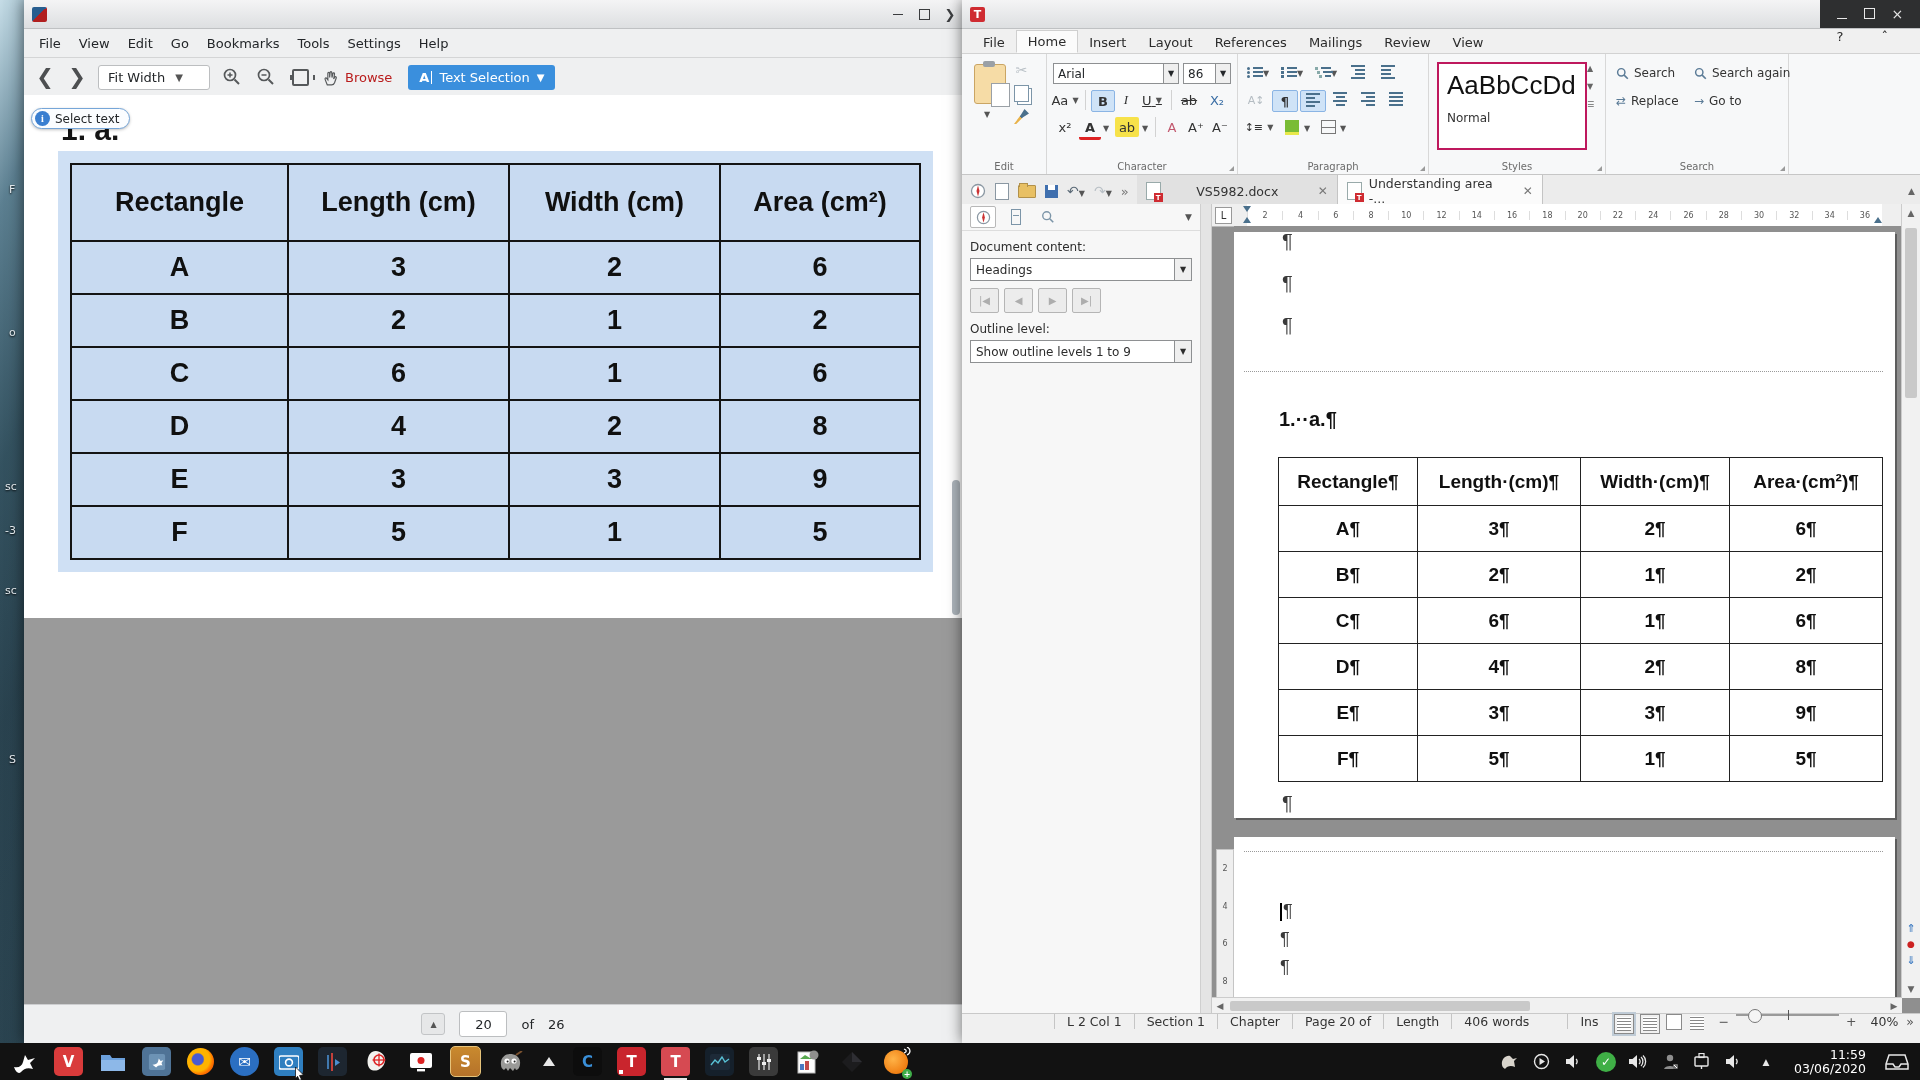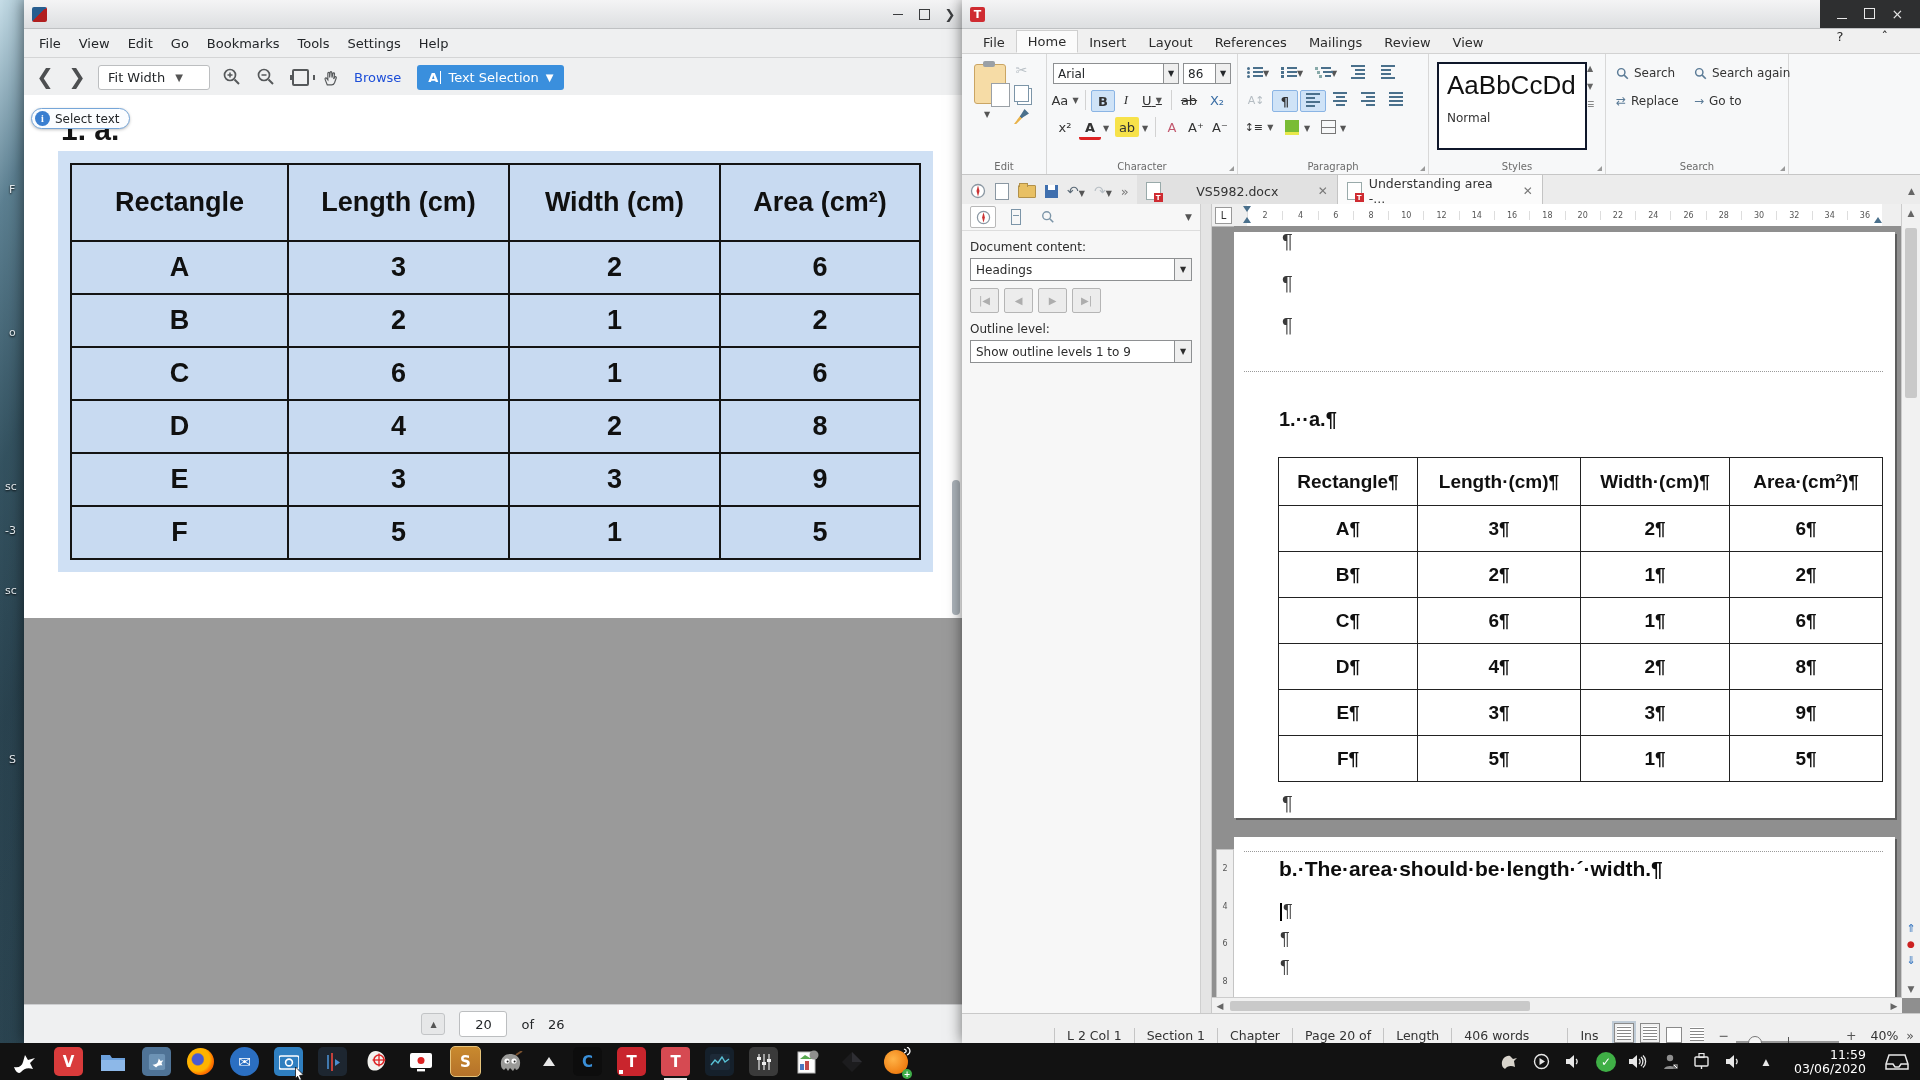--- a/index.html
+++ b/index.html
@@ -24,21 +24,21 @@
   .ok-appicon{width:15px;height:15px;margin-left:8px;background:linear-gradient(135deg,#275d8f 50%,#b11f1f 50%);border-radius:2px;z-index:2}
   .menubar{height:28px;display:flex;align-items:center;padding-left:6px;background:#eff0f1;border-bottom:1px solid #d4d5d6}
   .menubar span{padding:4px 9px}
   .ok-toolbar{height:38px;display:flex;align-items:center;gap:10px;padding-left:10px;background:#eff0f1;border-bottom:1px solid #c9cacc}
   .navarr{font-size:21px;color:#4d4f51;width:22px;text-align:center;line-height:20px}
   .fitbox{display:flex;align-items:center;gap:10px;background:#fff;border:1px solid #bcbec0;border-radius:3px;padding:4px 9px;min-width:92px}
   .fitbox .car{font-size:10px;color:#555}
   .tool-ic{display:flex;align-items:center;justify-content:center;width:24px;height:24px}
   .trimic{width:13px;height:13px;border:2px solid #55585a;border-radius:2px;position:relative}
   .trimic::before{content:"";position:absolute;left:-4px;top:4px;width:21px;height:5px;border-left:2px solid #55585a;border-right:2px solid #55585a}
-  .browse{display:flex;align-items:center;gap:15px;color:#1d4ed8}
+  .browse{display:flex;align-items:center;gap:6px;color:#b91c1c}
   .tsel-btn{display:flex;align-items:center;gap:7px;background:#3a8fdd;color:#fff;border-radius:3px;padding:5px 11px;margin-left:6px}
   .tsel-A{font-weight:bold;border-right:1.5px solid #fff;padding-right:2px;line-height:13px}
   .tsel-car{font-size:10px}
   .ok-doc{position:absolute;top:95px;bottom:38px;left:0;right:0;background:#9a9a9a;overflow:hidden}
   .ok-page1{position:absolute;left:0;top:0;right:0;height:523px;background:#fff}
   .ok-page2{position:absolute;left:0;top:532px;right:0;bottom:0;background:#fff}
   .selpill{position:absolute;left:7px;top:13px;display:flex;align-items:center;gap:5px;background:#fbfdff;border:1px solid #76a6d8;border-radius:11px;padding:2px 9px 2px 3px;font-size:12px;box-shadow:0 1px 3px rgba(0,0,0,.25)}
   .info-i{width:15px;height:15px;border-radius:50%;background:#3a7fd0;color:#fff;font-size:10px;font-weight:bold;display:flex;align-items:center;justify-content:center;font-family:"Liberation Serif",serif}
   .ok-h1{position:absolute;left:37px;top:18px;font:bold 30px "Liberation Sans",sans-serif;color:#141414}
   .ok-selwrap{position:absolute;left:34px;top:56px;background:#cfe0f4;padding:12px}
@@ -78,21 +78,21 @@
   .clipboard::before{content:"";position:absolute;left:8px;top:-4px;width:12px;height:6px;background:#9aa0a6;border-radius:2px}
   .clipboard::after{content:"";position:absolute;right:-5px;bottom:-4px;width:17px;height:22px;background:#fff;border:1px solid #9aa0a6}
   .minicol{position:absolute;left:52px;top:8px;display:flex;flex-direction:column;gap:7px;align-items:center}
   .cpy{width:13px;height:15px;border:1.5px solid #7c95a8;background:#fff;box-shadow:3px 3px 0 -1px #fff,3px 3px 0 0 #7c95a8}
   .brush{width:15px;height:15px;background:linear-gradient(45deg,#e8b24a 45%,#4a708c 45%);clip-path:polygon(0 100%,45% 40%,70% 0,100% 30%,60% 55%,15% 100%)}
   .bars i{display:block;height:2px;background:#4a708c;margin-bottom:2px}
   .lines-ic{position:relative;width:16px;height:12px}
   .lines-ic b{position:absolute;left:6px;width:10px;height:2px;background:#4a708c}
   .lines-ic u{position:absolute;left:0;width:3px;height:3px;background:#4a708c;border-radius:50%;text-decoration:none}
   .sep-v{position:absolute;width:1px;background:#d2d2d2}
-  .styles-box{position:absolute;left:8px;top:8px;width:146px;height:84px;background:#fff;border:2px solid #0f172a;overflow:hidden}
+  .styles-box{position:absolute;left:8px;top:8px;width:146px;height:84px;background:#fff;border:2px solid #be185d;overflow:hidden}
   .styles-box .prev{font:26px "Liberation Sans",sans-serif;color:#111;padding:6px 0 0 8px}
   .styles-box .nm{font-size:12px;color:#333;padding:10px 0 0 8px}
   .styles-arr{position:absolute;left:158px;top:10px;display:flex;flex-direction:column;gap:9px;color:#666;font-size:8px}
   .srch-item{position:absolute;display:flex;align-items:center;gap:5px;font-size:12px;color:#333;white-space:nowrap}
   .selall-ic{width:20px;height:14px;border:1.5px dashed #777}
   .quickrow{height:32px;background:#ececec;border-bottom:1px solid #c9c9c9;display:flex;align-items:center;position:relative}
   .qicons{display:flex;align-items:center;gap:9px;padding:0 8px;color:#5b6a77}
   .qpage{width:12px;height:15px;background:#fff;border:1px solid #8a97a2}
   .qfold{width:16px;height:11px;background:#e8c064;border:1px solid #b2914a;border-radius:1px;position:relative}
   .qfold::before{content:"";position:absolute;top:-3px;left:0;width:7px;height:3px;background:#e8c064;border:1px solid #b2914a;border-bottom:none}
@@ -143,21 +143,21 @@
   .tm-sent{position:absolute;left:45px;top:20px;font:bold 21px "Liberation Sans",sans-serif;color:#0d0d0d;white-space:nowrap}
   .curline{position:absolute;left:46px;font:18px "Liberation Sans",sans-serif;color:#3a3a3a;display:flex;align-items:center}
   .caret{display:inline-block;width:2px;height:18px;background:#000;margin-right:1px}
   .hscroll{position:absolute;left:0;right:18px;bottom:0;height:16px;background:#f1f1f1;border-top:1px solid #ccc;display:flex;align-items:center}
   .harr{width:16px;text-align:center;font-size:9px;color:#666}
   .hthumb{margin-left:2px;width:300px;height:10px;background:#c9c9c9;border-radius:2px}
   .vscroll{position:absolute;right:0;top:0;width:18px;bottom:16px;background:#f1f1f1;border-left:1px solid #ccc}
   .vscroll .va{position:absolute;left:0;right:0;text-align:center;font-size:9px;color:#666}
   .vthumb{position:absolute;left:3px;right:3px;top:24px;height:170px;background:#c9c9c9;border-radius:2px}
   .vnav{position:absolute;left:0;right:0;text-align:center;font-size:11px;line-height:15px}
-  .tm-status{position:absolute;bottom:0;left:0;right:0;height:29px;background:#f0f0f0;border-top:1px solid #c9c9c9;display:flex;align-items:flex-end;font-size:12.5px;color:#333}
+  .tm-status{position:absolute;bottom:0;left:0;right:0;height:29px;background:#f0f0f0;border-top:1px solid #c9c9c9;display:flex;align-items:flex-start;font-size:12.5px;color:#333}
   .st-item{padding:0 12px;border-left:1px solid #c5c5c5;white-space:nowrap}
   .st-ic{width:17px;height:14px;border:1px solid #8a8a8a;margin:0 3px;background:linear-gradient(#fff,#fff)}
   .st-ic.on{outline:2px solid #bfcbd6}
   .st-lines{background:repeating-linear-gradient(#888 0 1px,#fff 1px 3px);background-clip:content-box;padding:2px}
   .zoomtrack{width:125px;height:2px;background:#9a9a9a;margin:0 7px;position:relative}
   .zoomtick{position:absolute;left:50%;top:-4px;width:1.5px;height:10px;background:#555}
   .zoomknob{position:absolute;left:12px;top:-5px;width:12px;height:12px;border-radius:50%;background:#f5f5f5;border:1.5px solid #777}
   
   .taskbar{position:absolute;left:0;right:0;bottom:0;height:37px;background:#121212;display:flex;align-items:center;z-index:10}
   .tb-left{display:flex;align-items:center;gap:15px;margin-left:10px}
@@ -674,21 +674,20 @@
                   <td>1¶</td>
                   <td>5¶</td>
                 </tr>
               </tbody>
             </table>
           <span class="pilc" style="left:48px;top:560px">¶</span>
         </div>
 
         <div class="tm-page" style="top:611px;height:186px">
           <div class="dotline" style="top:14px"></div>
-          <div class="tm-sent">b.·The·area·should·be·length·´·width.¶</div>
           <div class="curline" style="top:64px">
             <span class="caret"></span>
             <span>¶</span>
           </div>
           <span class="pilc" style="left:46px;top:92px;font-size:18px">¶</span>
           <span class="pilc" style="left:46px;top:120px;font-size:18px">¶</span>
         </div>
       </div>
 
       <div class="hscroll">

